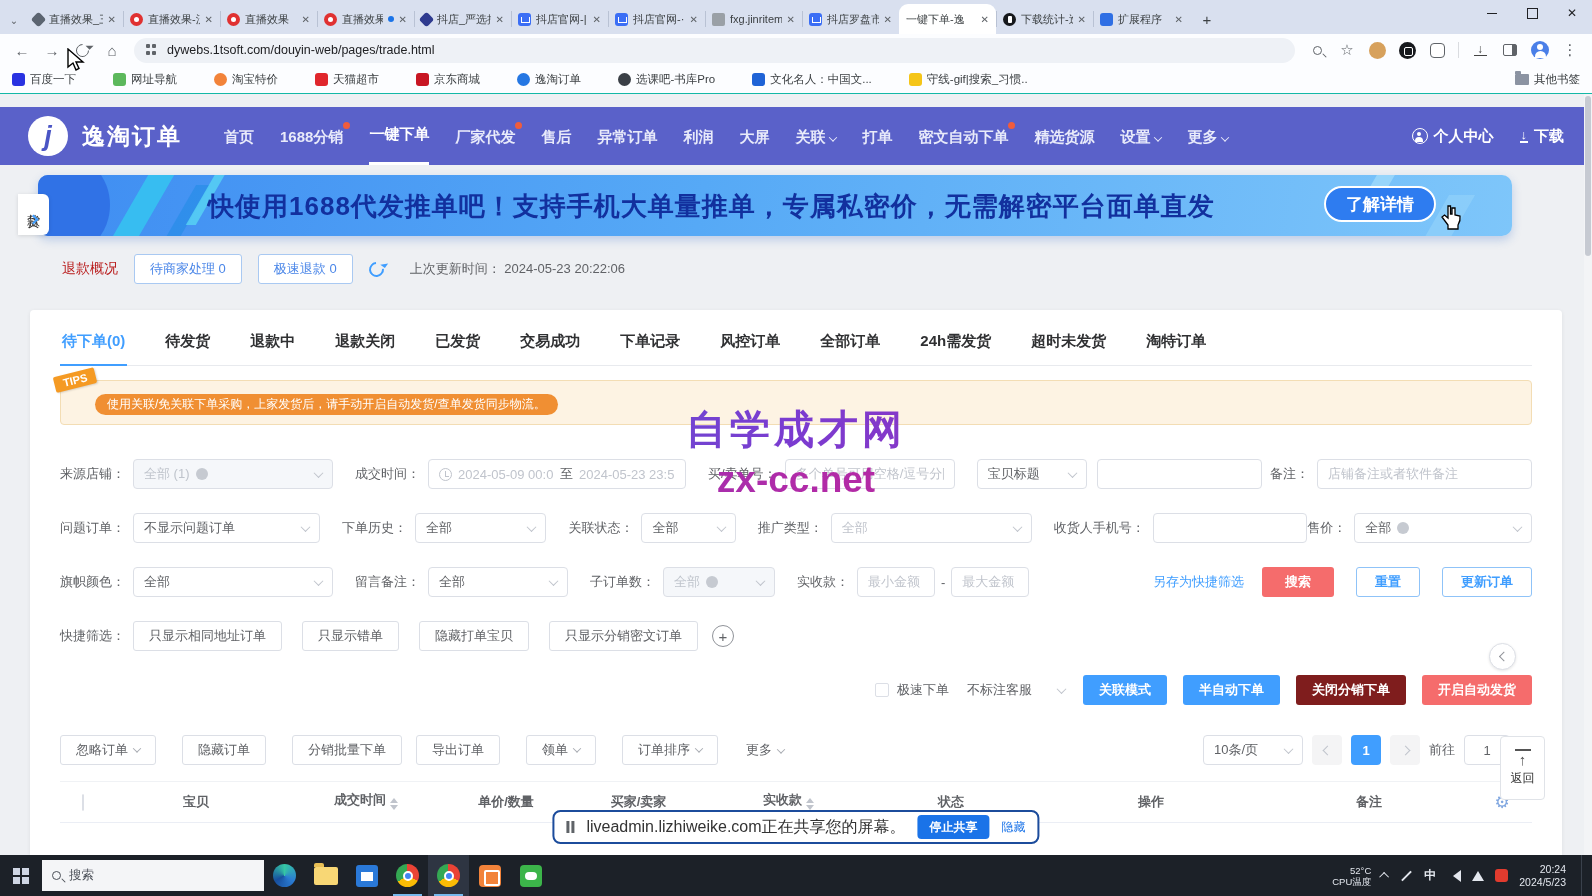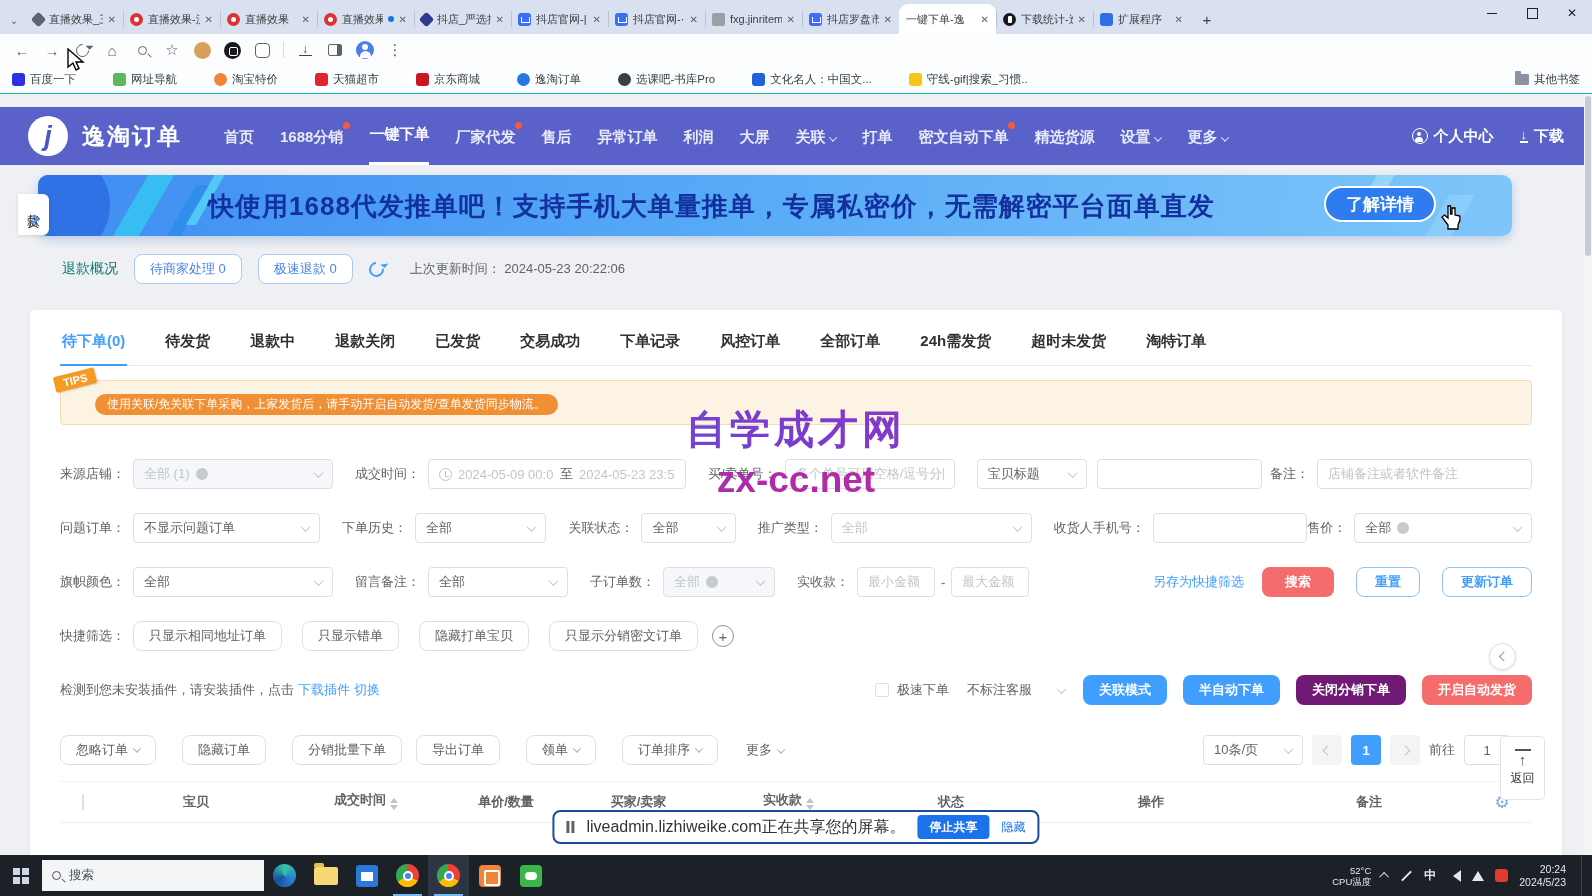--- a/index.html
+++ b/index.html
@@ -102,22 +102,22 @@
   .banner-text { position:absolute; left:170px; top:14px; color:#12309e; font-size:26px; font-weight:bold; letter-spacing:1px; white-space:nowrap; }
   .banner-btn { position:absolute; right:76px; top:11px; height:36px; padding:0 20px; border:2px solid #fff; background:#2e7cf0;
     color:#fff; font-size:17px; font-weight:bold; border-radius:19px; display:flex; align-items:center; }
 
   .side-tab { position:absolute; left:18px; top:100px; width:31px; background:#fff; border-radius:0 6px 6px 0;
     box-shadow:0 1px 4px rgba(0,0,0,.12); padding:10px 0 8px; text-align:center; }
   .side-tab .vtxt { font-size:13px; color:#333; line-height:17px; writing-mode:vertical-lr; margin:0 auto; }
   .side-chev { display:inline-block; width:7px; height:7px; border-right:2px solid #409eff; border-top:2px solid #409eff; transform:rotate(45deg); margin-top:12px; }
 
   .refund-row { position:absolute; top:160px; left:62px; display:flex; align-items:center; gap:16px; }
-  .refund-title { font-size:14px; color:#0f766e; }
-  .btn { height:30px; border-radius:8px; font-size:13px; padding:0 15px; display:inline-flex; align-items:center; justify-content:center; border:1px solid transparent; white-space:nowrap; }
+  .refund-title { font-size:14px; color:#b91c1c; }
+  .btn { height:30px; border-radius:3px; font-size:13px; padding:0 15px; display:inline-flex; align-items:center; justify-content:center; border:1px solid transparent; white-space:nowrap; }
   .btn-bout { background:#fff; border-color:#a9c9f2; color:#4a86e8; }
   .icon-refresh { width:15px; height:15px; border:2px solid #409eff; border-radius:50%; border-top-color:transparent; position:relative; transform:rotate(40deg); }
   .icon-refresh::after { content:""; position:absolute; top:-5px; left:7px; border:4px solid transparent; border-left-color:#409eff; transform:rotate(40deg); }
   .refund-upd { font-size:13px; color:#606266; margin-left:10px; }
 
   .card { position:absolute; top:216px; left:30px; right:30px; bottom:0; background:#fff; border-radius:4px 4px 0 0;
     box-shadow:0 1px 4px rgba(0,0,0,.07); padding:14px 30px 0; }
 
   .otabs { display:flex; gap:36px; border-bottom:1px solid #e8eaee; }
   .otab { font-size:15px; font-weight:bold; color:#303133; padding:8px 2px 13px; white-space:nowrap; }
@@ -155,21 +155,21 @@
   .link { color:#409eff; font-size:13px; white-space:nowrap; }
   .btn-red { background:#f56c6c; color:#fff; font-weight:bold; padding:0 22px; }
   .btn-oblue { background:#fff; border-color:#8fc3f8; color:#409eff; font-weight:bold; padding:0 18px; }
   .btn-plain { background:#fff; border-color:#dcdfe6; color:#606266; }
   .plus-circle { width:22px; height:22px; border:1px solid #909399; border-radius:50%; display:flex; align-items:center; justify-content:center;
     color:#606266; font-size:15px; margin-left:14px; }
 
   .plugin-note { font-size:13px; color:#606266; display:flex; align-items:center; gap:4px; }
   .chk { width:14px; height:14px; border:1px solid #dcdfe6; border-radius:2px; background:#fff; flex:none; }
   .btn-blue { background:#409eff; color:#fff; font-weight:bold; }
-  .btn-green { background:#701a75; color:#fff; font-weight:bold;font-family:Liberation Serif, serif; }
+  .btn-green { background:#7f1d1d; color:#fff; font-weight:bold;font-family:Liberation Serif, serif; }
   .btn-salmon { background:#f56c6c; color:#fff; font-weight:bold; }
 
   .trow { margin-top:30px; display:flex; align-items:center; gap:14px; }
   .tcaret { display:inline-block; width:6px; height:6px; border-right:1.5px solid #a8abb2; border-bottom:1.5px solid #a8abb2; transform:rotate(45deg) translate(-1px,-1px); margin-left:6px; }
   .pg { margin-left:auto; display:flex; align-items:center; gap:9px; font-size:13px; color:#606266; }
   .pg-sel { width:100px; }
   .pg-btn { width:30px; height:30px; background:#f4f4f5; border-radius:4px; display:flex; align-items:center; justify-content:center; }
   .pg-arr { width:7px; height:7px; border-left:1.6px solid #c0c4cc; border-bottom:1.6px solid #c0c4cc; transform:rotate(45deg); }
   .pg-arr.r { transform:rotate(-135deg); }
   .pg-cur { width:30px; height:30px; background:#409eff; color:#fff; border-radius:4px; display:flex; align-items:center; justify-content:center; font-weight:bold; }
@@ -313,20 +313,29 @@
     </div>
   </div>
 
   <div class="btoolbar">
     <div class="nbtn">←</div>
     <div class="nbtn">→</div>
     <div class="nbtn">
         <span class="icon-reload"></span>
       </div>
     <div class="nbtn">⌂</div>
+    <div class="urlbar">
+      <span class="siteinfo">
+          <i></i>
+          <i></i>
+          <i></i>
+          <i></i>
+        </span>
+      <span>dywebs.1tsoft.com/douyin-web/pages/trade.html</span>
+    </div>
     <div class="nbtn">
         <span class="icon-zoom"></span>
       </div>
     <div class="nbtn star"></div>
     <div class="nbtn">
         <span class="ext ext-pet"></span>
       </div>
     <div class="nbtn">
         <span class="ext ext-dark"></span>
       </div>
@@ -576,25 +585,20 @@
       <div class="frow rn">
         <span class="flabel">快捷筛选：</span>
         <span class="btn btn-plain">只显示相同地址订单</span>
         <span class="btn btn-plain" style="margin-left:20px;">只显示错单</span>
         <span class="btn btn-plain" style="margin-left:20px;">隐藏打单宝贝</span>
         <span class="btn btn-plain" style="margin-left:20px;">只显示分销密文订单</span>
         <span class="plus-circle">+</span>
       </div>
 
       <div class="frow rn">
-        <span class="plugin-note">
-          <span>检测到您未安装插件，请安装插件，点击</span>
-          <span class="link">下载插件</span>
-          <span class="link">切换</span>
-        </span>
         <span class="auto" style="display:flex; align-items:center; gap:8px;">
           <span class="chk"></span>
           <span class="flabel" style="margin:0;">极速下单</span>
           <div class="ctl" style="width:118px; border:none;">
             <span>不标注客服</span>
               <span class="caret"></span>
           </div>
           <span class="btn btn-blue">关联模式</span>
           <span class="btn btn-blue" style="margin-left:8px;">半自动下单</span>
           <span class="btn btn-green" style="margin-left:8px;">关闭分销下单</span>

